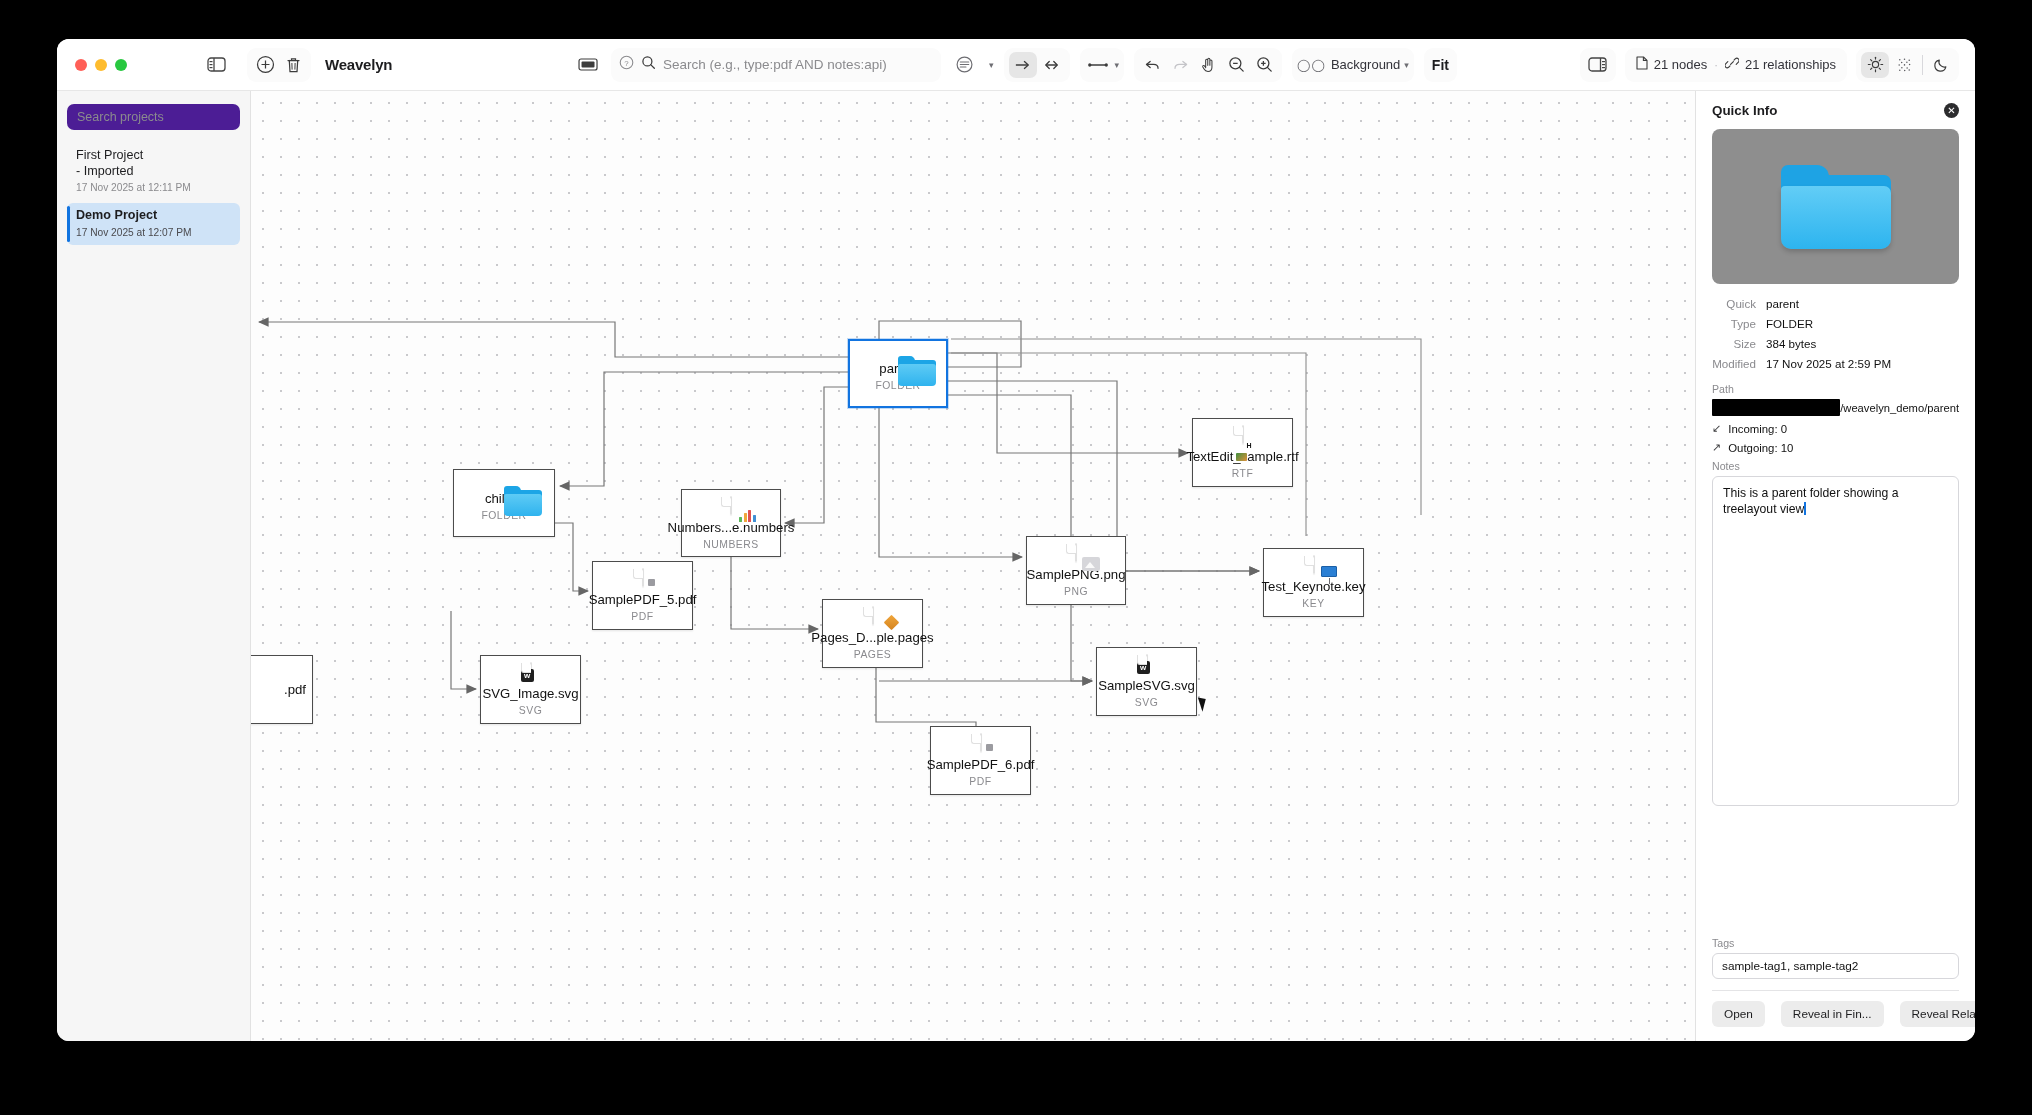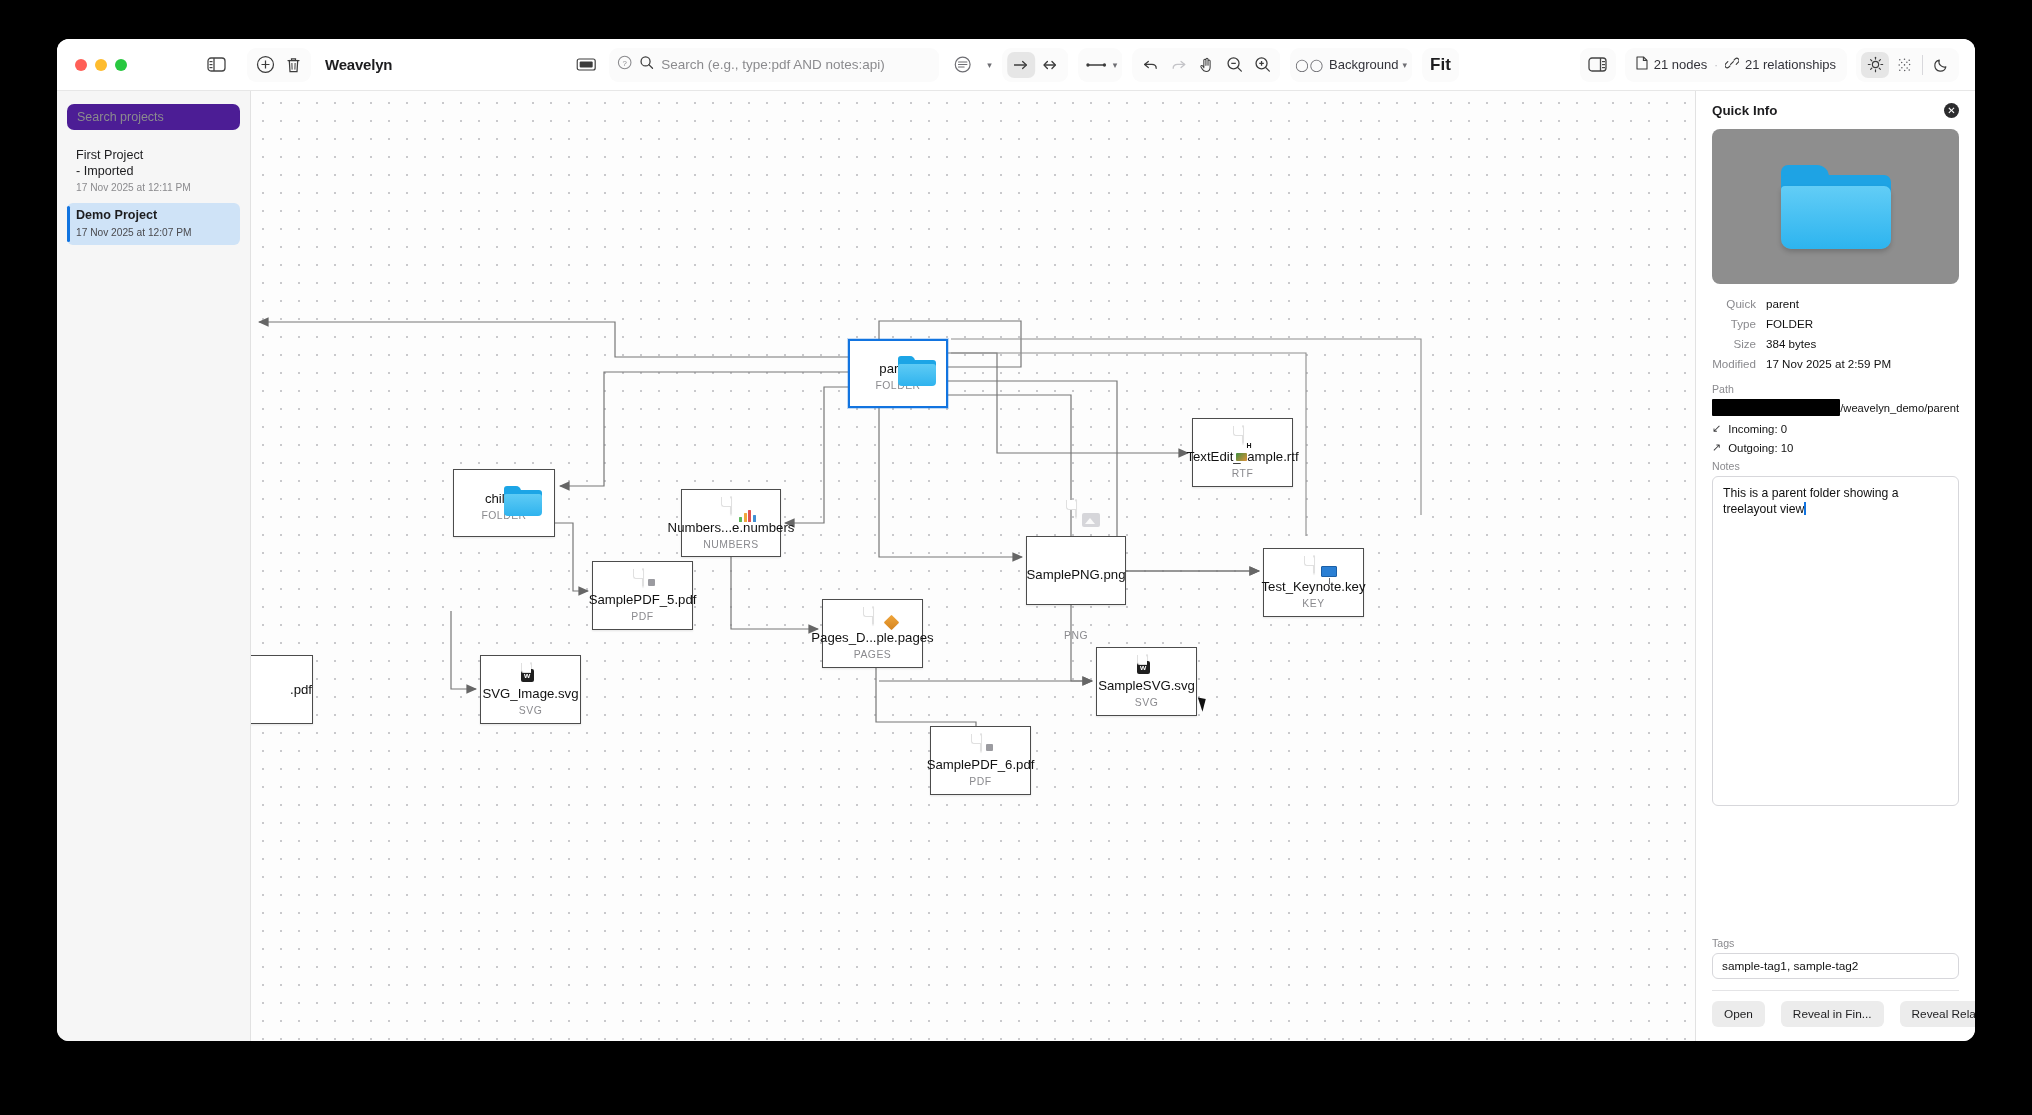--- a/index.html
+++ b/index.html
@@ -408,21 +408,21 @@
         </span>
       </div>
 
       <div class="tb-group">
         <span style="color:#6e6e73;font-size:12px;letter-spacing:1px;">◯◯</span>
         <span style="font-size:13px;color:#33333a;margin-left:3px;">Background</span>
         <span class="chev">▾</span>
       </div>
 
       <div class="tb-group">
-        <span style="font-size:17px;color:#1d1d1f;font-weight:600;padding:0 3px;">Fit</span>
+        <span style="font-size:14px;color:#1d1d1f;font-weight:600;padding:0 3px;">Fit</span>
       </div>
     </div>
 
     <div class="tb-right">
       <div class="tb-group">
         <span class="tb-icon-btn">
           <svg width="19" height="15" viewBox="0 0 19 15">
               <rect x="1" y="1" width="17" height="13" rx="3" fill="none" stroke="#444" stroke-width="1.3"></rect>
               <line x1="12.5" y1="1" x2="12.5" y2="14" stroke="#444" stroke-width="1.3"></line>
               <rect x="14" y="4" width="3" height="1.2" fill="#444"></rect>
@@ -607,21 +607,21 @@
               <span class="ln" style="width:7px;height:7px;float:left;margin-right:3px;background:#9b9ba0"></span>
               <span class="ln" style="width:9px"></span><span class="ln" style="width:9px"></span>
               <span class="ln" style="width:100%;clear:both"></span><span class="ln s"></span>
             </span>
           </span>
         </span>
         <span class="nlabel">SamplePDF_5.pdf</span>
         <span class="ntype">PDF</span>
       </div>
 
-      <div class="node" style="left:775px;top:445px;width:100px;height:69px;gap:44px;">
+      <div class="node" style="left:775px;top:445px;width:100px;height:69px;">
         <span class="nicon">
           <span class="doc-ico"><span class="mini-pic"></span></span>
         </span>
         <span class="nlabel">SamplePNG.png</span>
         <span class="ntype">PNG</span>
       </div>
 
       <div class="node" style="left:1012px;top:457px;width:101px;height:69px;">
         <span class="nicon">
           <span class="doc-ico"><span class="mini-key"></span></span>
@@ -676,21 +676,21 @@
               <span class="ln" style="width:7px;height:7px;float:left;margin-right:3px;background:#9b9ba0"></span>
               <span class="ln" style="width:9px"></span><span class="ln" style="width:9px"></span>
               <span class="ln" style="width:100%;clear:both"></span><span class="ln s"></span>
             </span>
           </span>
         </span>
         <span class="nlabel">SamplePDF_6.pdf</span>
         <span class="ntype">PDF</span>
       </div>
 
-      <div class="node" style="left:-40px;top:564px;width:102px;height:69px;align-items:flex-end;justify-content:center;">
+      <div class="node" style="left:-40px;top:564px;width:102px;height:69px;align-items:flex-end;padding-right:6px;justify-content:center;">
         <span class="nlabel">.pdf</span>
       </div>
 
       <div class="cursor" style="left:949px;top:605px;"></div>
     </div>
 
     <div class="qi">
       <div class="qi-head">
         <span class="qi-title">Quick Info</span>
         <span class="qi-close">✕</span>

